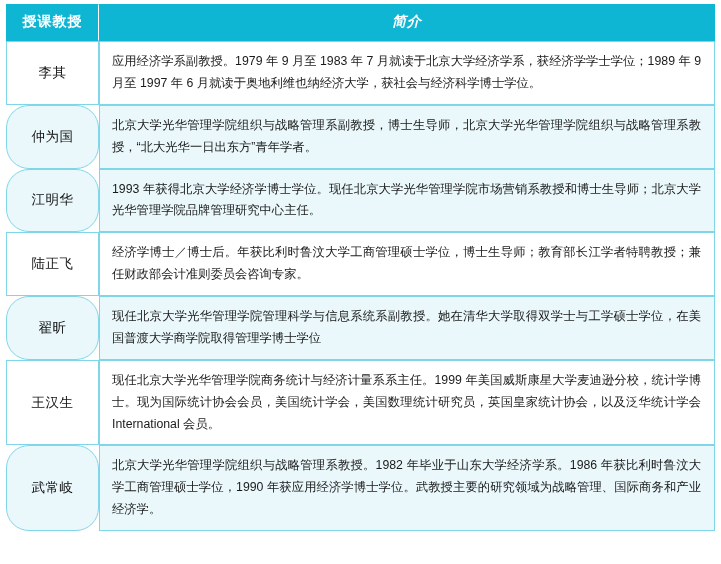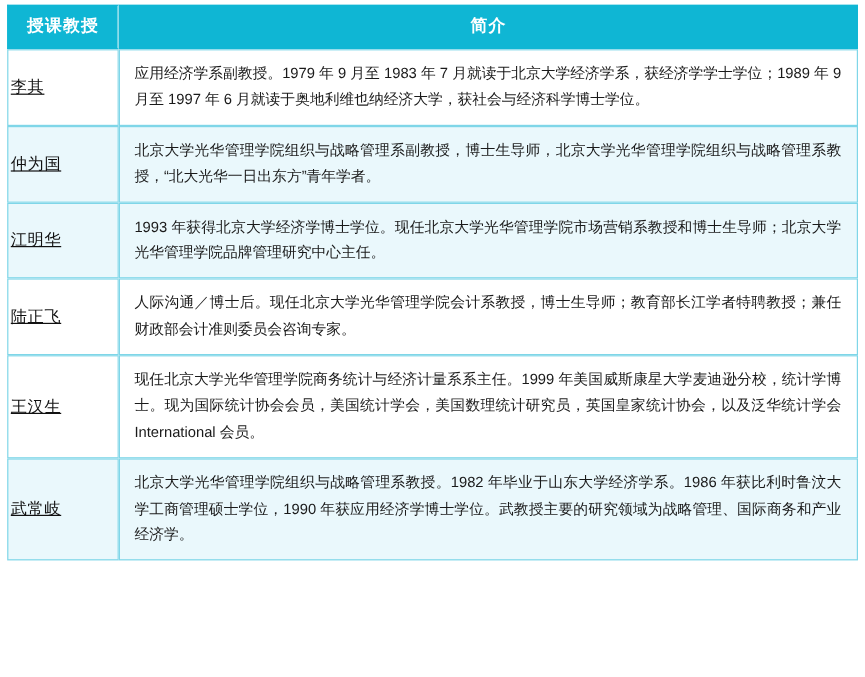--- a/index.html
+++ b/index.html
@@ -36,46 +36,48 @@
     font-size: 14px;
     font-weight: bold;
     letter-spacing: 1px;
     text-align: center;
     padding: 8px 0 9px 0;
     border: 1px solid #0fb6d4;
     border-right-color: #ffffff;
   }
   thead th.header-bio {
     border-right-color: #0fb6d4;
+    font-style: italic;
   }
 
   tbody td {
     border: 1px solid #7fd6e8;
     vertical-align: middle;
     background: #ffffff;
   }
   tbody td.name-cell {
+    text-align: center;
     font-size: 13.5px;
     color: #111111;
     padding: 6px 2px;
     letter-spacing: 0.5px;
-    text-decoration: underline;
   }
   tbody td.bio-cell {
     font-size: 12.3px;
     line-height: 1.78;
     color: #1a1a1a;
     padding: 9px 13px 9px 12px;
     text-align: justify;
   }
   tbody tr.tint td {
     background: #eaf8fc;
   }
   tbody tr.tint td.name-cell {
     background: #eaf8fc;
+    border-radius: 23px;
   }
 </style>
 </head>
 <body>
 
 <div class="page">
   <table class="faculty-table">
     <colgroup>
       <col class="col-name">
       <col class="col-bio">
@@ -94,21 +96,25 @@
       <tr class="tint">
         <td class="name-cell">仲为国</td>
         <td class="bio-cell">北京大学光华管理学院组织与战略管理系副教授，博士生导师，北京大学光华管理学院组织与战略管理系教授，“北大光华一日出东方”青年学者。</td>
       </tr>
       <tr class="tint">
         <td class="name-cell">江明华</td>
         <td class="bio-cell">1993 年获得北京大学经济学博士学位。现任北京大学光华管理学院市场营销系教授和博士生导师；北京大学光华管理学院品牌管理研究中心主任。</td>
       </tr>
       <tr>
         <td class="name-cell">陆正飞</td>
-        <td class="bio-cell">人际沟通／博士后。现任北京大学光华管理学院会计系教授，博士生导师；教育部长江学者特聘教授；兼任财政部会计准则委员会咨询专家。</td>
+        <td class="bio-cell">经济学博士／博士后。年获比利时鲁汶大学工商管理硕士学位，博士生导师；教育部长江学者特聘教授；兼任财政部会计准则委员会咨询专家。</td>
+      </tr>
+      <tr class="tint">
+        <td class="name-cell">翟昕</td>
+        <td class="bio-cell">现任北京大学光华管理学院管理科学与信息系统系副教授。她在清华大学取得双学士与工学硕士学位，在美国普渡大学商学院取得管理学博士学位</td>
       </tr>
       <tr>
         <td class="name-cell">王汉生</td>
         <td class="bio-cell">现任北京大学光华管理学院商务统计与经济计量系系主任。1999 年美国威斯康星大学麦迪逊分校，统计学博士。现为国际统计协会会员，美国统计学会，美国数理统计研究员，英国皇家统计协会，以及泛华统计学会 International 会员。</td>
       </tr>
       <tr class="tint">
         <td class="name-cell">武常岐</td>
         <td class="bio-cell">北京大学光华管理学院组织与战略管理系教授。1982 年毕业于山东大学经济学系。1986 年获比利时鲁汶大学工商管理硕士学位，1990 年获应用经济学博士学位。武教授主要的研究领域为战略管理、国际商务和产业经济学。</td>
       </tr>
     </tbody>

